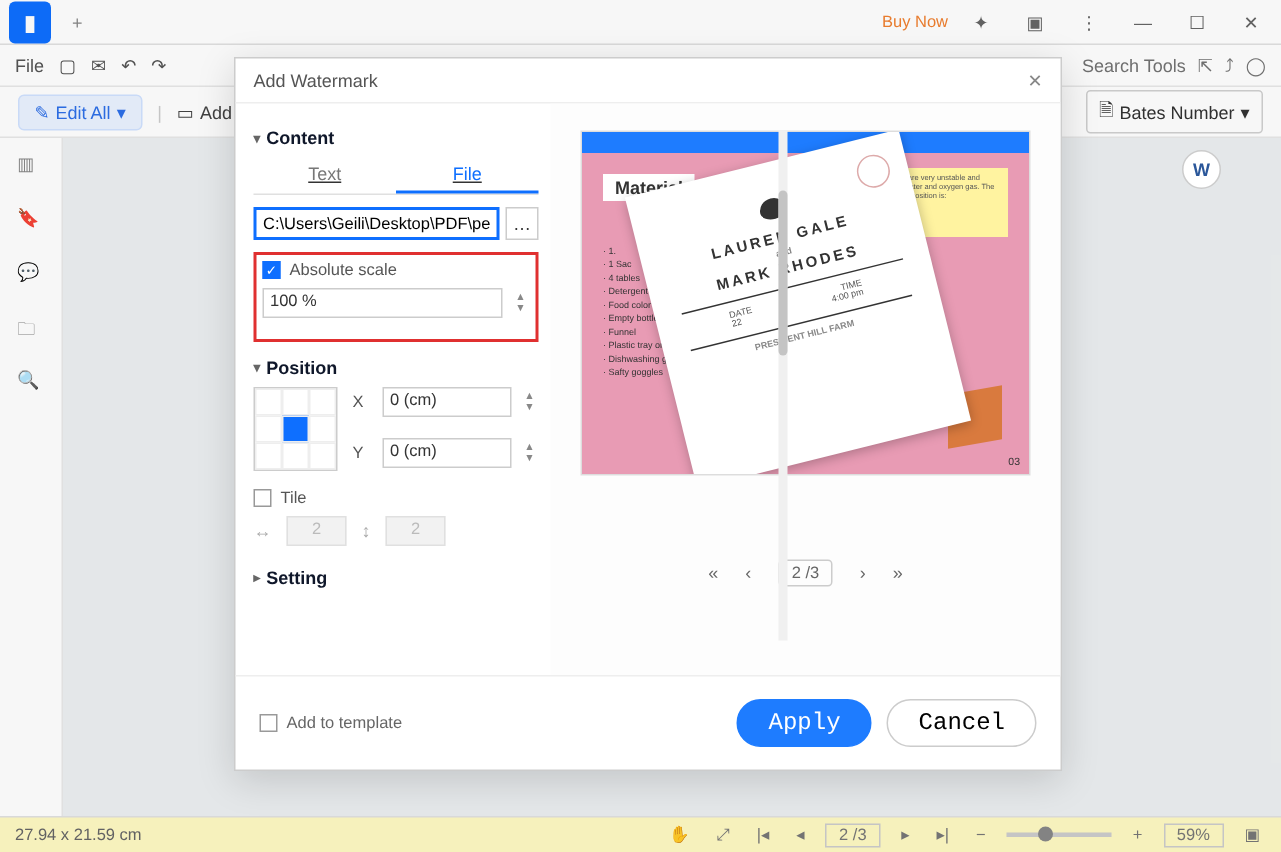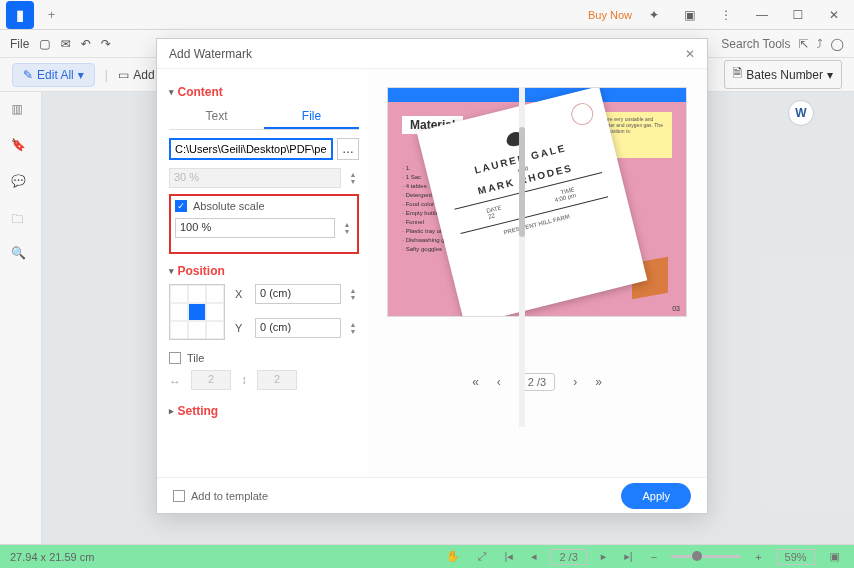--- a/index.html
+++ b/index.html
@@ -23,39 +23,39 @@
 .edit-all { background:#eaf2ff; color:#2d6fe8; border-radius:4px; padding:4px 10px; display:flex; align-items:center; gap:4px; border:1px solid #d0e2ff; }
 .toolbar .tbtn { display:flex; align-items:center; gap:4px; color:#444; }
 .bates { margin-left:auto; border:1px solid #d0d0d0; border-radius:3px; padding:3px 8px; display:flex; align-items:center; gap:4px; }
 
 .main { display:flex; height: calc(100% - 30px - 28px - 34px - 24px); }
 .leftbar { width: 42px; background:#fff; border-right:1px solid #e8e8e8; display:flex; flex-direction:column; align-items:center; padding-top:10px; gap:18px; color:#888; }
 .leftbar .ico { width:18px; height:18px; }
 
 .content-area { flex:1; background:#eceff1; position:relative; }
 
-.statusbar { height:24px; background:#86efac; border-top:1px solid #e0e0e0; display:flex; align-items:center; padding:0 10px; font-size:11px; color:#666; }
+.statusbar { height:24px; background:#fef9c3; border-top:1px solid #e0e0e0; display:flex; align-items:center; padding:0 10px; font-size:11px; color:#666; }
 .status-right { margin-left:auto; display:flex; align-items:center; gap:10px; }
 .status-right .sbtn { color:#777; padding:0 4px; }
 .slider { width:70px; height:3px; background:#ccc; position:relative; }
 .slider::after { content:""; position:absolute; left:30%; top:-4px; width:10px; height:10px; background:#888; border-radius:50%; }
 
 
 .modal-back { position:absolute; left:0; top:0; right:0; bottom:0; background:rgba(0,0,0,0.03); }
 .modal { position:absolute; left:156px; top:38px; width:552px; height:476px; background:#fff; border:1px solid #ccc; box-shadow:0 6px 24px rgba(0,0,0,0.15); display:flex; flex-direction:column; }
 .modal-header { height:30px; display:flex; align-items:center; padding:0 12px; border-bottom:1px solid #eee; color:#555; }
 .modal-header .close { margin-left:auto; color:#888; cursor:pointer; }
 .modal-body { flex:1; display:flex; overflow:hidden; }
 .form-panel { width:210px; padding:10px 8px 10px 12px; overflow-y:auto; }
 .form-scroll { position:absolute; left:362px; top:48px; width:6px; height:340px; background:#f0f0f0; }
 .form-scroll .thumb { position:absolute; top:40px; width:6px; height:110px; background:#c4c4c4; border-radius:3px; }
-.section-title { font-weight:600; font-size:12px; color:#ef4444; margin:6px 0; display:flex; align-items:center; gap:4px; }
+.section-title { font-weight:600; font-size:12px; color:#0f172a; margin:6px 0; display:flex; align-items:center; gap:4px; }
 .section-title::before { content:"▾"; font-size:9px; color:#666;}
 .collapsed::before { content:"▸"; }
-.tabs { display:flex; border-bottom:1px solid #e0e0e0; margin-bottom:8px; }
+.tabs { display:flex; border-bottom:1px solid #e0e0e0; margin-bottom:8px;text-decoration:underline; }
 .tabs .t { flex:1; text-align:center; padding:4px 0; color:#777; }
 .tabs .t.active { color:#0e6fff; border-bottom:2px solid #0e6fff; }
 .path-row { display:flex; gap:4px; margin-bottom:8px; }
 .path-row input { flex:1; border:2px solid #0e6fff; padding:3px 4px; font-size:11px; }
 .path-row .browse { width:22px; border:1px solid #ccc; display:flex; align-items:center; justify-content:center; }
 .frow { display:flex; align-items:center; gap:6px; margin-bottom:6px; }
 .frow label { width:50px; color:#555; font-size:11px; }
 .frow .inp { flex:1; border:1px solid #ccc; padding:2px 4px; font-size:11px; height:20px; position:relative;}
 .spin { width:12px; display:flex; flex-direction:column; }
 .spin span { font-size:7px; line-height:7px; color:#888; text-align:center;}
@@ -67,24 +67,24 @@
 .pos-grid { width:56px; height:56px; border:1px solid #ccc; display:grid; grid-template-columns:repeat(3,1fr); grid-template-rows:repeat(3,1fr); }
 .pos-grid div { border:1px solid #eee; }
 .pos-grid .sel { background:#0e6fff; }
 .pos-row { display:flex; gap:10px; align-items:flex-start; margin-bottom:8px;}
 .xy-col { flex:1; display:flex; flex-direction:column; gap:8px; }
 .preview { flex:1; background:#fdfdfd; padding:18px 18px 8px; display:flex; flex-direction:column; align-items:center; }
 .preview-paper { width:300px; height:230px; background:#fff; border:1px solid #ddd; position:relative; overflow:hidden; }
 .pager { margin-top:56px; display:flex; align-items:center; gap:18px; color:#666; }
 .pager .pg { border:1px solid #ccc; padding:2px 8px; font-size:11px; border-radius:3px;}
 
-.modal-footer { height:36px; border-top:1px solid #eee; display:flex; align-items:center; padding:0 16px; gap:14px; }
+.modal-footer { height:63px; border-top:1px solid #eee; display:flex; align-items:center; padding:0 16px; gap:14px; }
 .footer-left { display:flex; align-items:center; gap:6px; color:#666; font-size:11px;}
 .footer-btns { margin-left:auto; display:flex; gap:10px; }
-.btn { padding:6px 20px; border-radius:16px; font-size:11px; border:1px solid #ccc; background:#fff; cursor:pointer; }
+.btn { padding:6px 20px; border-radius:16px; font-size:16px; border:1px solid #ccc; background:#fff; cursor:pointer;font-family:Liberation Mono, monospace; }
 .btn.primary { background:#1e7cff; color:#fff; border-color:#1e7cff; }
 
 
 .pw-title-bar { position:absolute; top:0; left:0; right:0; height:14px; background:#1e7cff; }
 .pw-body { position:absolute; top:14px; left:0; right:0; bottom:0; background:#e89bb4; }
 .materials { position:absolute; left:14px; top:14px; background:#fff; color:#333; font-weight:700; font-size:12px; padding:2px 8px; }
 .sticky { position:absolute; right:14px; top:10px; width:110px; height:46px; background:#fff3a0; font-size:5px; color:#555; padding:4px; }
 .list { position:absolute; left:14px; top:62px; font-size:6px; color:#333; line-height:9px; }
 .wm { position:absolute; left:50px; top:4px; width:188px; height:200px; background:#fff; box-shadow:0 2px 8px rgba(0,0,0,0.25); transform:rotate(-14deg); padding:24px 18px; }
 .wm .dot{ width:18px; height:14px; background:#333; border-radius:50% 50% 50% 50% / 60% 60% 40% 40%; margin:0 auto 8px;}
@@ -183,27 +183,20 @@
   <div class="modal-body">
     <div class="form-panel">
       <div class="section-title">Content</div>
       <div class="tabs">
         <div class="t">Text</div>
         <div class="t active">File</div>
       </div>
       <div class="path-row">
         <input value="C:\Users\Geili\Desktop\PDF\perform o" style="">
         <div class="browse">…</div>
-      </div>
-      <div class="frow">
-        <div class="disabled-inp">30 %</div>
-        <div class="spin">
-            <span>▲</span>
-            <span>▼</span>
-          </div>
       </div>
       <div class="highlight">
         <div class="chk checked">
           <span class="box">✓</span>
           <span>Absolute scale</span>
         </div>
         <div class="frow" style="margin-bottom:12px">
           <div class="inp"><span>100 %</span></div>
           <div class="spin">
               <span>▲</span>
@@ -309,17 +302,18 @@
   <div class="form-scroll">
       <div class="thumb"></div>
     </div>
   <div class="modal-footer">
     <div class="footer-left">
       <span class="box" style="width:12px;height:12px;border:1px solid #999;display:inline-block"></span>
       <span>Add to template</span>
     </div>
     <div class="footer-btns">
       <button class="btn primary">Apply</button>
+      <button class="btn">Cancel</button>
     </div>
   </div>
 </div>
 
 <div style="position:absolute; right:40px; top:100px; width:26px; height:26px; background:#fff; border:1px solid #ccc; border-radius:50%; display:flex; align-items:center; justify-content:center; color:#2b579a; font-weight:bold; font-size:12px;">W</div>
 
 </body></html>

